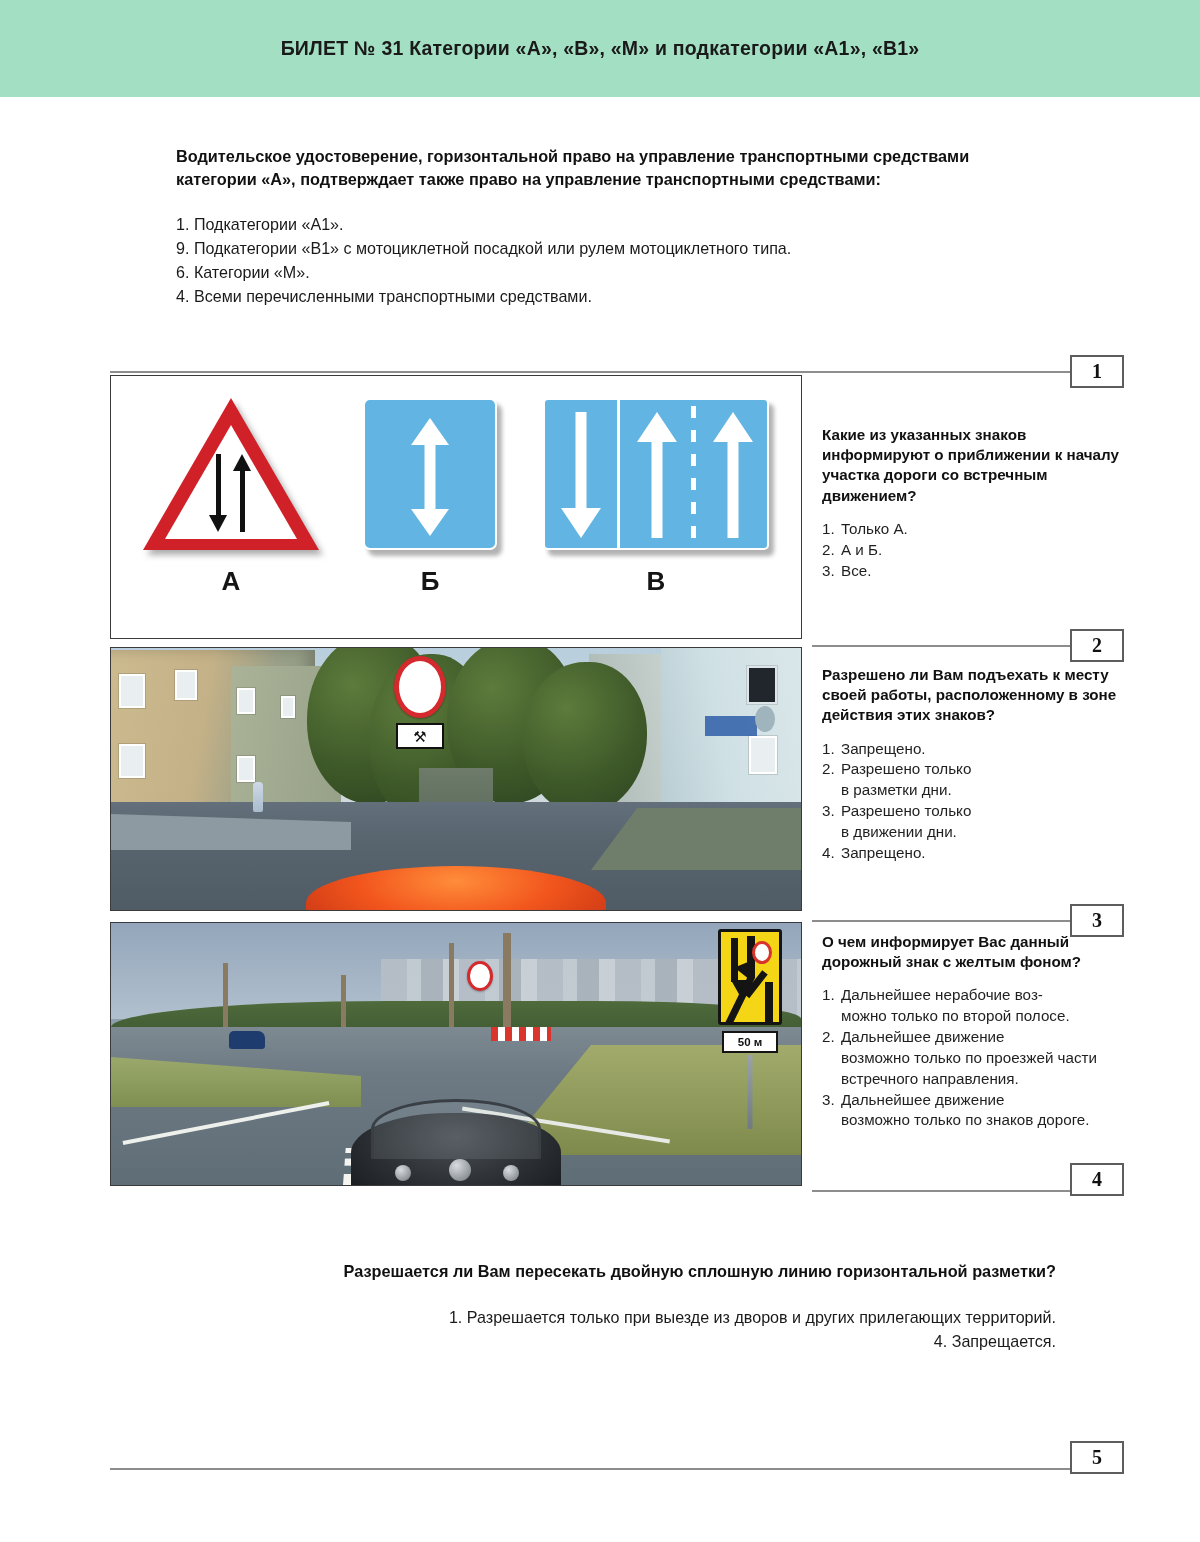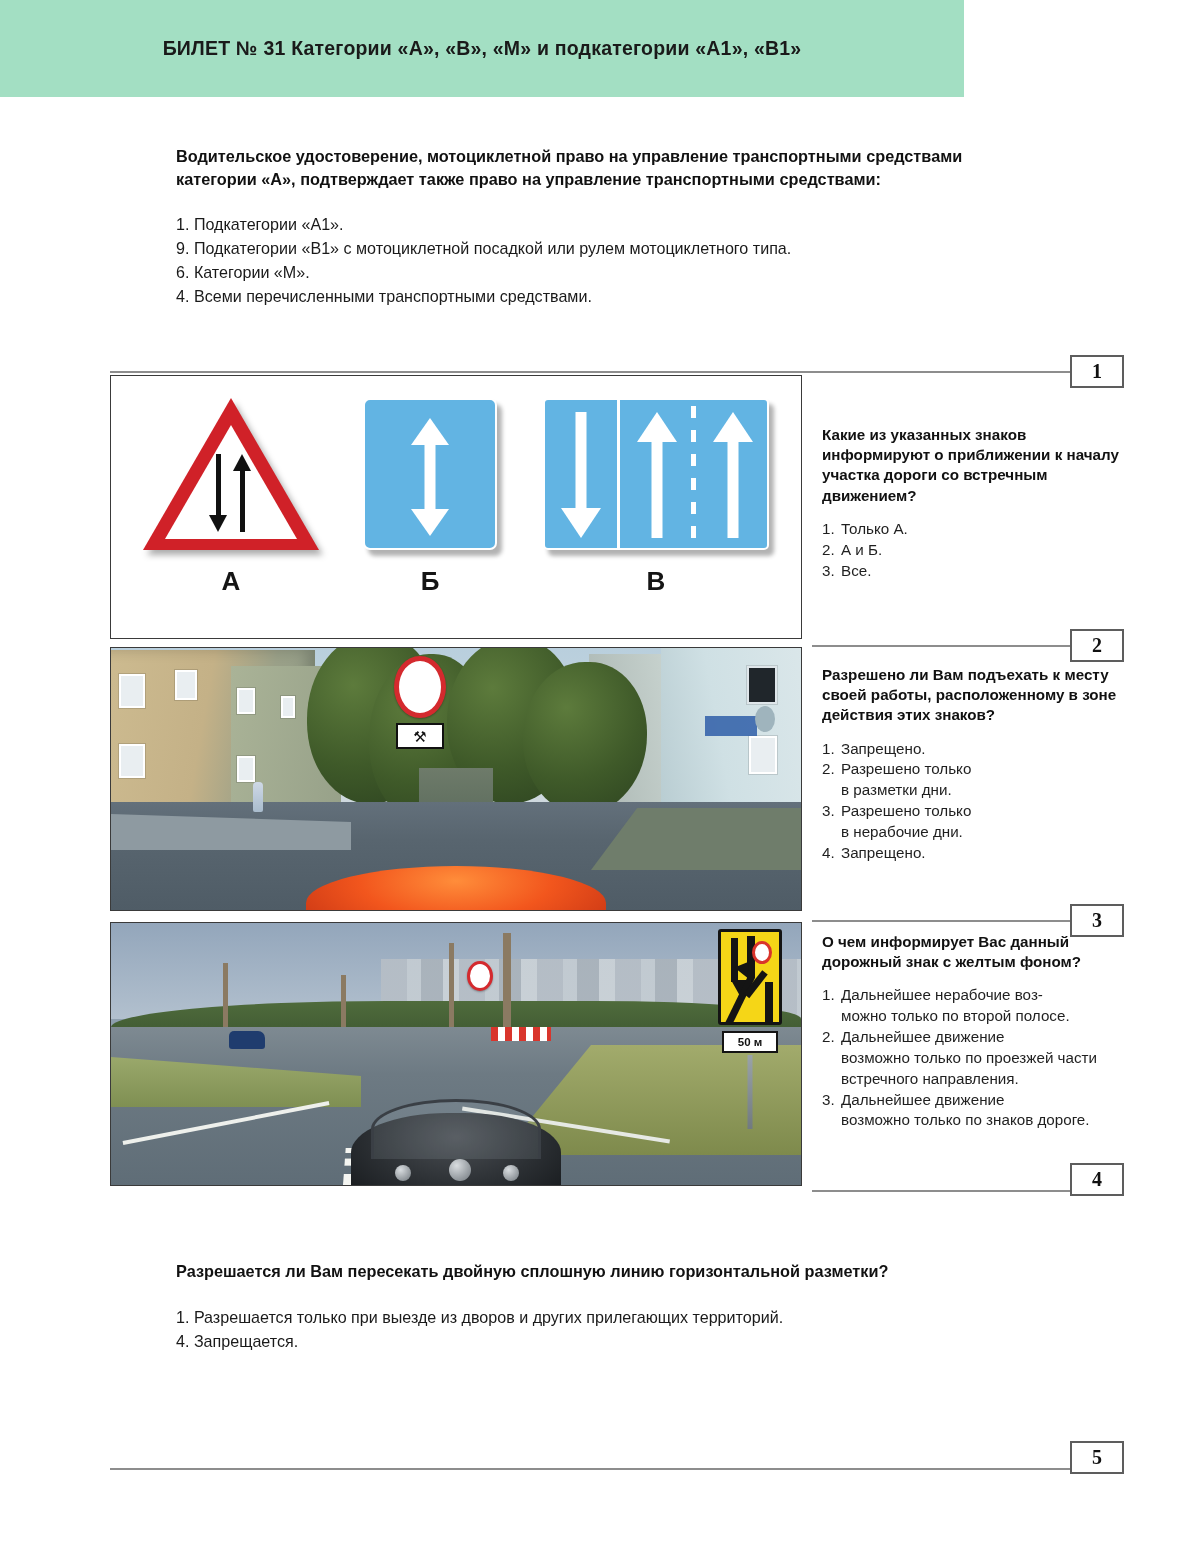--- a/index.html
+++ b/index.html
@@ -13,21 +13,21 @@
     color: #111;
     overflow: hidden;
   }
 
   .page { position: relative; width: 1200px; height: 1542px; background:#fff; }
 
   
   .header-band {
     position: absolute;
     top: 0; left: 0;
-    width: 964px;
+    width: 1200px;
     height: 97px;
     background: #a3dfc3;
     display: flex;
     align-items: center;
     justify-content: center;
   }
   .header-title {
     font-size: 19.5px;
     font-weight: bold;
     letter-spacing: .2px;
@@ -447,35 +447,35 @@
     display: flex; align-items: center; justify-content: center;
     font-size: 11.5px; font-weight: bold; color: #111;
   }
   .ypole {
     position: absolute; left: 50%; transform: translateX(-50%);
     top: 126px; width: 5px; height: 74px;
     background: linear-gradient(#9aa3a8, #717a80);
   }
 
   
-  .q5 { position: absolute; left: 176px; top: 1262px; width: 880px; }
+  .q5 { position: absolute; left: 176px; top: 1262px; width: 880px; text-align: right; }
   .q5-stem { font-size: 16.3px; font-weight: bold; color: #111; white-space: nowrap; }
   .q5-ans { margin-top: 24px; }
 </style>
 </head>
 <body>
 
 <div class="page">
 
   <div class="header-band">
     <div class="header-title">БИЛЕТ № 31  Категории «А», «В», «М» и подкатегории «А1», «В1»</div>
   </div>
 
   <div class="intro">
-    <div class="intro-stem">Водительское удостоверение, мотоциклетной право на управление транспортными средствами категории «А», подтверждает также право на управление транспортными средствами:</div>
+    <div class="intro-stem">Водительское удостоверение, горизонтальной право на управление транспортными средствами категории «А», подтверждает также право на управление транспортными средствами:</div>
     <ul class="answers-plain">
       <li class="ans-line">1. Подкатегории «А1».</li>
       <li class="ans-line">9. Подкатегории «В1» с мотоциклетной посадкой или рулем мотоциклетного типа.</li>
       <li class="ans-line">6. Категории «М».</li>
       <li class="ans-line">4. Всеми перечисленными транспортными средствами.</li>
     </ul>
   </div>
 
   <div class="rule-row" style="top:371px;">
     <div class="rule" style="width:962px;"></div>
@@ -625,21 +625,21 @@
           <div class="a">
               <span class="cont">в разметки дни.</span>
             </div>
         </div>
         <div>
           <div class="a">
             <span class="num">3.</span>
             <span class="txt">Разрешено только</span>
           </div>
           <div class="a">
-              <span class="cont">в нерабочие дни.</span>
+              <span class="cont">в движении дни.</span>
             </div>
         </div>
         <div>
           <div class="a">
             <span class="num">4.</span>
             <span class="txt">Запрещено.</span>
           </div>
         </div>
       </div>
     </div>

